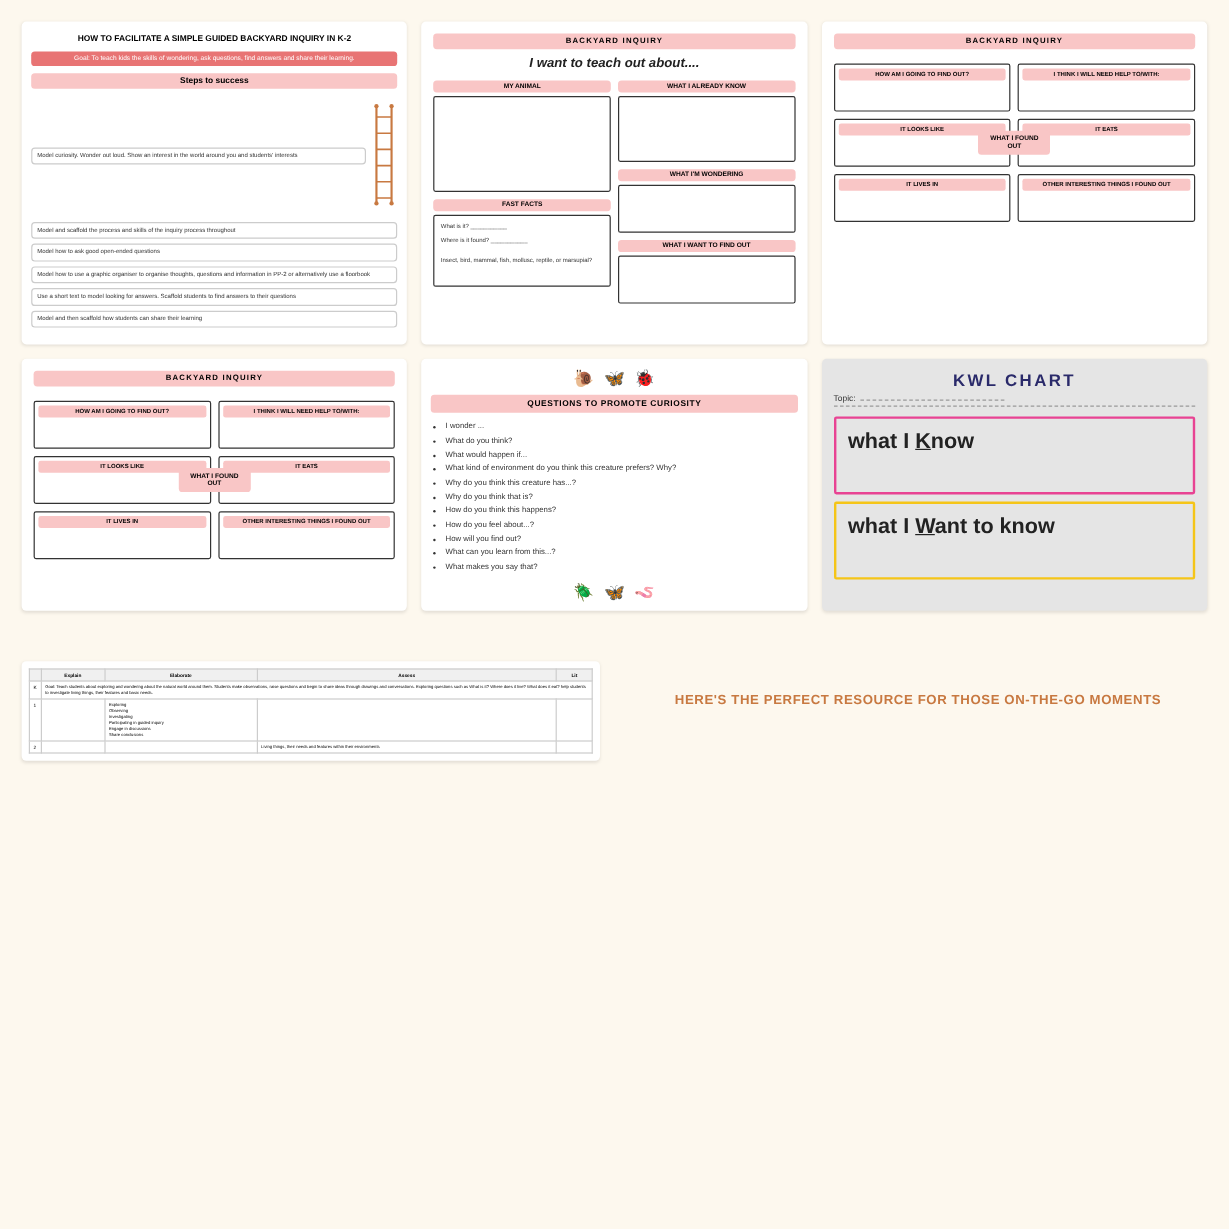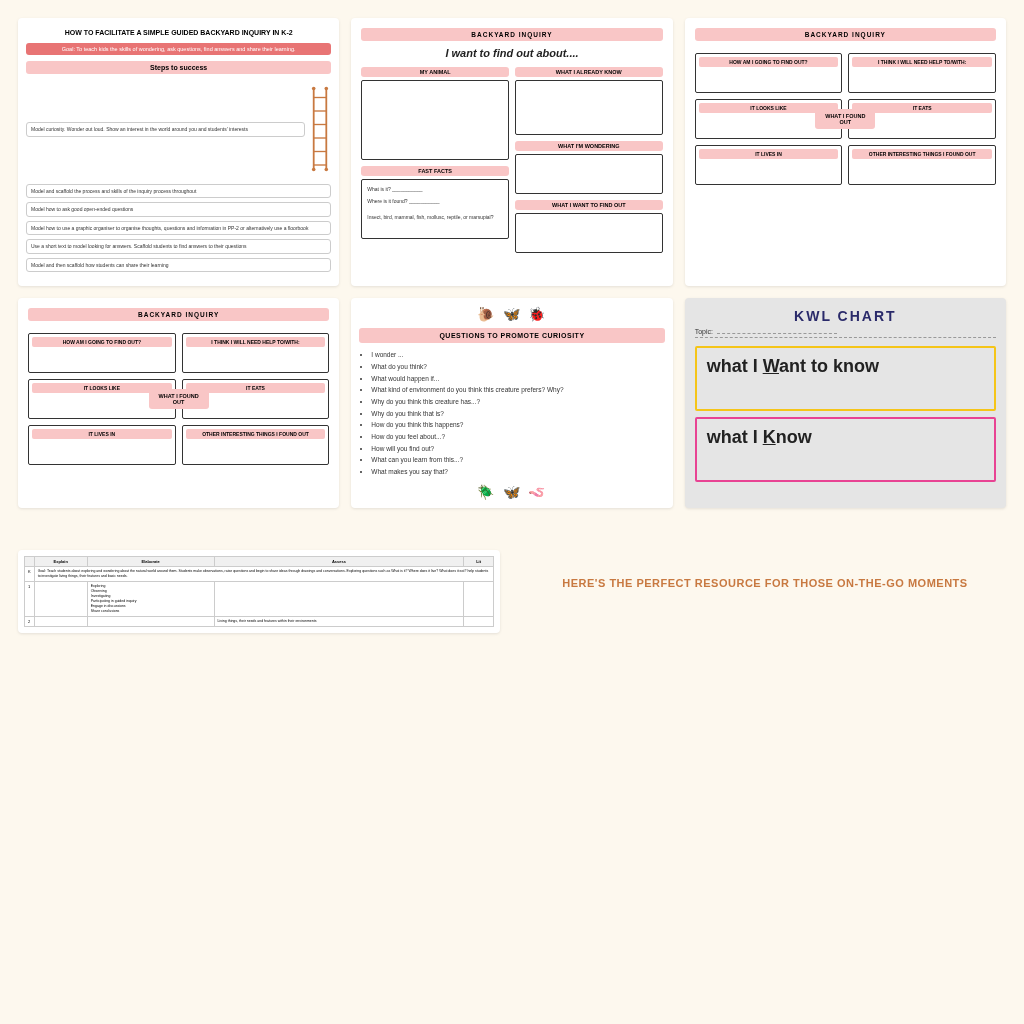--- a/index.html
+++ b/index.html
@@ -365,21 +365,21 @@
     <div class="step-row">
       <div class="step-box">Use a short text to model looking for answers. Scaffold students to find answers to their questions</div>
     </div>
     <div class="step-row">
       <div class="step-box">Model and then scaffold how students can share their learning</div>
     </div>
   </div>
 
   <div class="card card2">
     <div class="inquiry-title">BACKYARD INQUIRY</div>
-    <div class="inquiry-big-title">I want to find out about....</div>
+    <div class="inquiry-big-title">I want to teach out about....</div>
     <div class="card2-grid">
       <div class="card2-left">
         <div>
           <div class="inquiry-label">MY ANIMAL</div>
           <div class="inquiry-box" style="min-height:80px;"></div>
         </div>
         <div>
           <div class="inquiry-label">FAST FACTS</div>
           <div class="inquiry-box" style="min-height:60px;">
             <div class="facts-section">
@@ -492,28 +492,28 @@
       <span class="emoji-bug">🦋</span>
       <span class="emoji-bug">🪱</span>
     </div>
   </div>
 
   <div class="card card6">
     <div class="kwl-title">KWL CHART</div>
     <div class="kwl-topic">
       <span>Topic:</span><span style="border-bottom:1px dashed #999; display:inline-block; width:120px; margin-left:4px;"></span>
     </div>
+    <div class="kwl-box">
+      <div class="kwl-box-know">
+        what I <span class="k-letter">K</span>now
+      </div>
+    </div>
     <div class="kwl-box yellow">
       <div class="kwl-box-want">
         what I <span class="w-letter">W</span>ant to know
-      </div>
-    </div>
-    <div class="kwl-box">
-      <div class="kwl-box-know">
-        what I <span class="k-letter">K</span>now
       </div>
     </div>
   </div>
 
 </div>
 
 <div class="bottom-row">
 
   <div class="card-table">
     <table class="table-inner">

